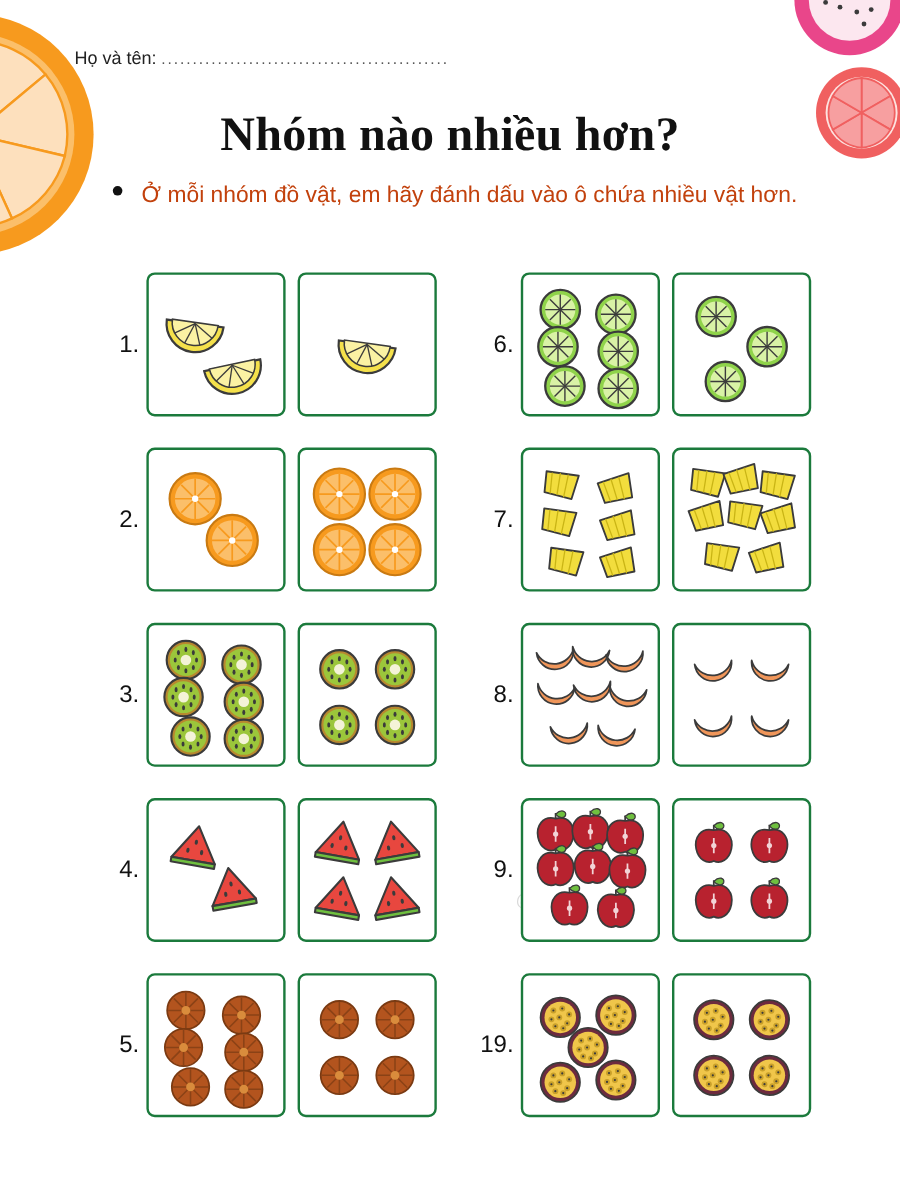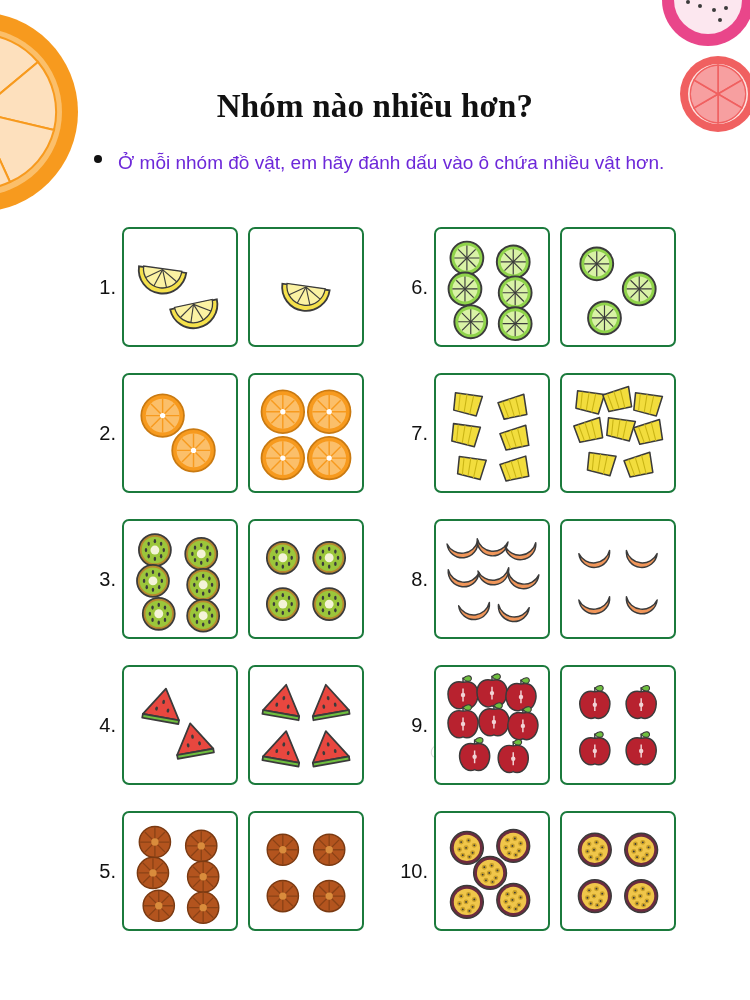--- a/index.html
+++ b/index.html
@@ -25,27 +25,27 @@
     font-size: 15px; color: #222;
   }
   .field { display: flex; align-items: baseline; white-space: nowrap; }
   .field .lbl { font-size: 15px; }
   .dots { letter-spacing: 1.6px; color: #555; font-size: 13px; margin-left: 4px; }
 
   h1.title {
     position: absolute; top: 88px; left: 0; right: 0;
     text-align: center;
     font-family: "Liberation Serif", serif;
-    font-size: 33px; font-weight: bold; color: #111;
+    font-size: 40px; font-weight: bold; color: #111;
     letter-spacing: .2px;
   }
 
   .instruction {
     position: absolute; top: 148px; left: 118px; right: 70px;
-    font-size: 19px; line-height: 1.55; color: #6d28d9;
+    font-size: 19px; line-height: 1.55; color: #c2410c;
   }
   .instruction .bullet {
     position: absolute; left: -24px; top: 7px;
     width: 8px; height: 8px; border-radius: 50%; background: #111;
   }
 
   
   .sheet { position: absolute; top: 224px; left: 0; width: 750px; }
   .column { position: absolute; top: 0; }
   #col-left { left: 88px; }
@@ -134,20 +134,24 @@
       <path d="M38 38 L62 24 A29 29 0 0 1 62 52 Z"></path>
       <path d="M38 38 L62 52 A29 29 0 0 1 38 67 Z"></path>
       <path d="M38 38 L38 67 A29 29 0 0 1 14 52 Z"></path>
       <path d="M38 38 L14 52 A29 29 0 0 1 14 24 Z"></path>
       <path d="M38 38 L14 24 A29 29 0 0 1 38 9 Z"></path>
     </g>
   </g>
 </svg>
 
 <div class="name-row">
+  <div class="field">
+    <span class="lbl">Họ và tên:</span>
+    <span class="dots">..............................................</span>
+  </div>
 </div>
 
 <h1 class="title">Nhóm nào nhiều hơn?</h1>
 
 <div class="instruction">
   <span class="bullet"></span>
   <span>Ở mỗi nhóm đồ vật, em hãy đánh dấu vào ô chứa nhiều vật hơn.</span>
 </div>
 
 <div class="watermark">@thuhoang_1992</div>
@@ -989,21 +993,21 @@
     <path d="M0 -13 L0 -18" stroke="#3b3b3b" stroke-width="1.6"></path>
     <path d="M0 -17 C5 -22 10 -20 9 -16 C8 -13 3 -13 0 -17 Z" fill="#6fbf3f" stroke="#3b3b3b" stroke-width="1.2"></path>
     <path d="M0 -6 L0 8" stroke="#f2d3d6" stroke-width="1.6"></path>
     <circle cx="0" cy="1" r="2.4" fill="#f2d3d6"></circle>
   </g>
             </svg>
           </div>
         </div>
       </div>
       <div class="row">
-        <div class="row-num">10.</div>
+        <div class="row-num">19.</div>
         <div class="boxes">
           <div class="box">
             <svg viewBox="0 0 116 120">
               <g transform="translate(32,36) scale(0.85)">
     <circle r="20" fill="#6d2b3e" stroke="#3b3b3b" stroke-width="1.8"></circle>
     <circle r="16" fill="#f0c64a"></circle>
     <g fill="#c9a02a">
       <circle cx="-7" cy="-7" r="3"></circle>
                   <circle cx="2" cy="-9" r="3"></circle>
                   <circle cx="9" cy="-3" r="3"></circle>

